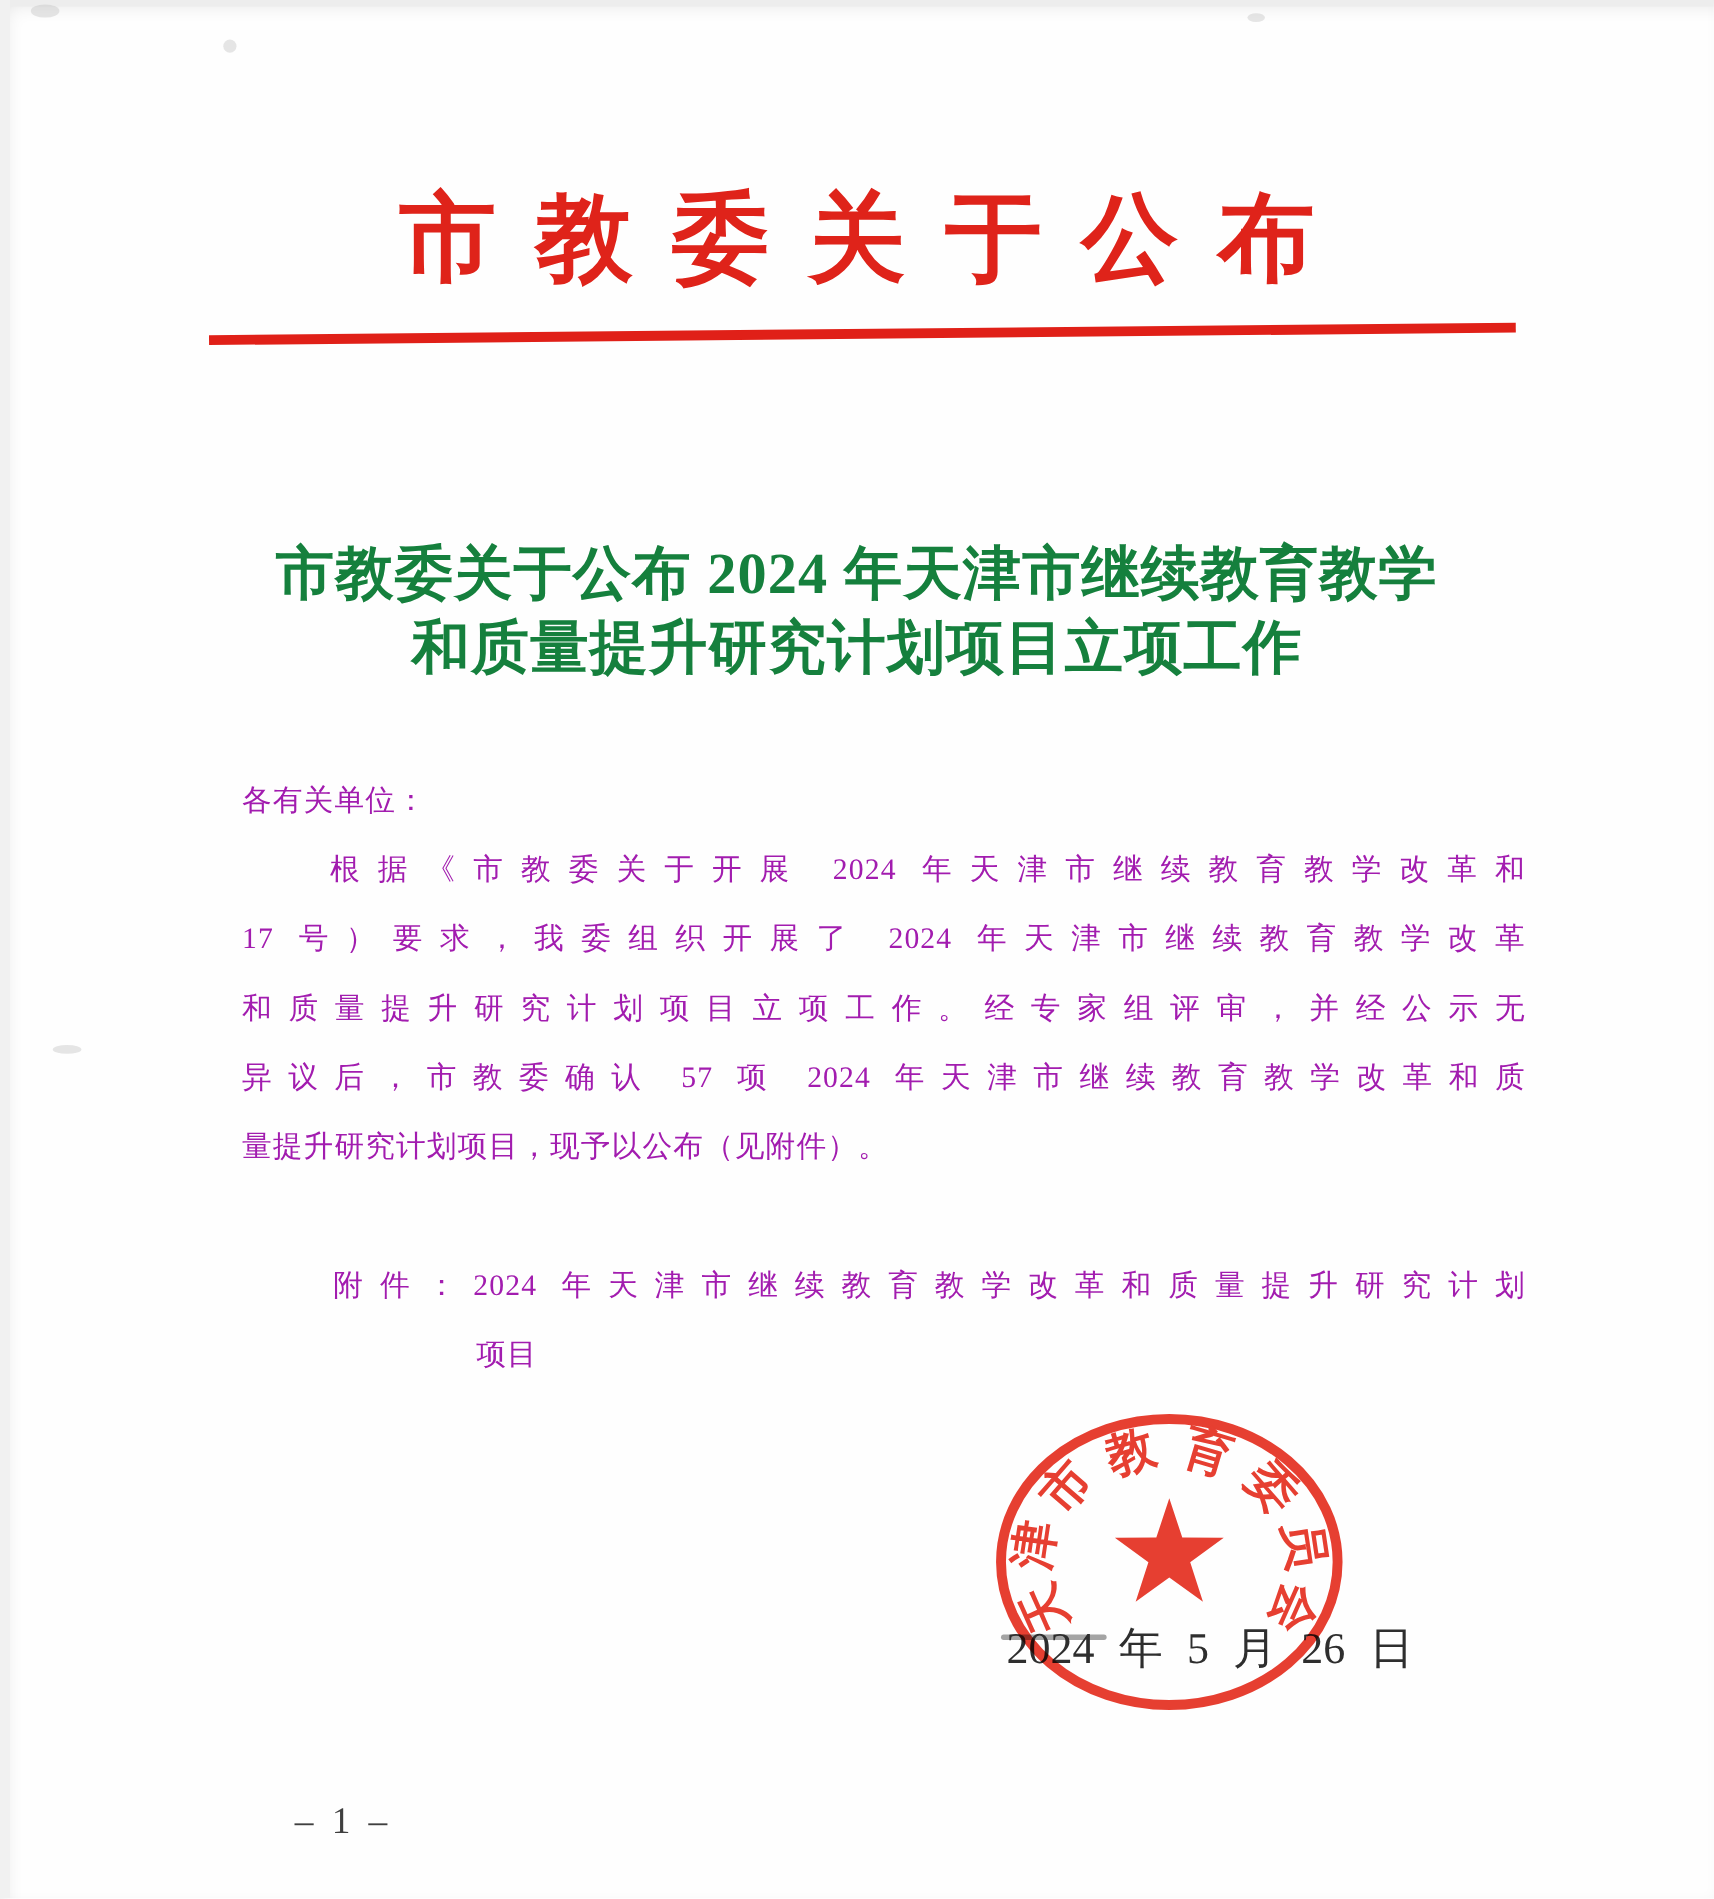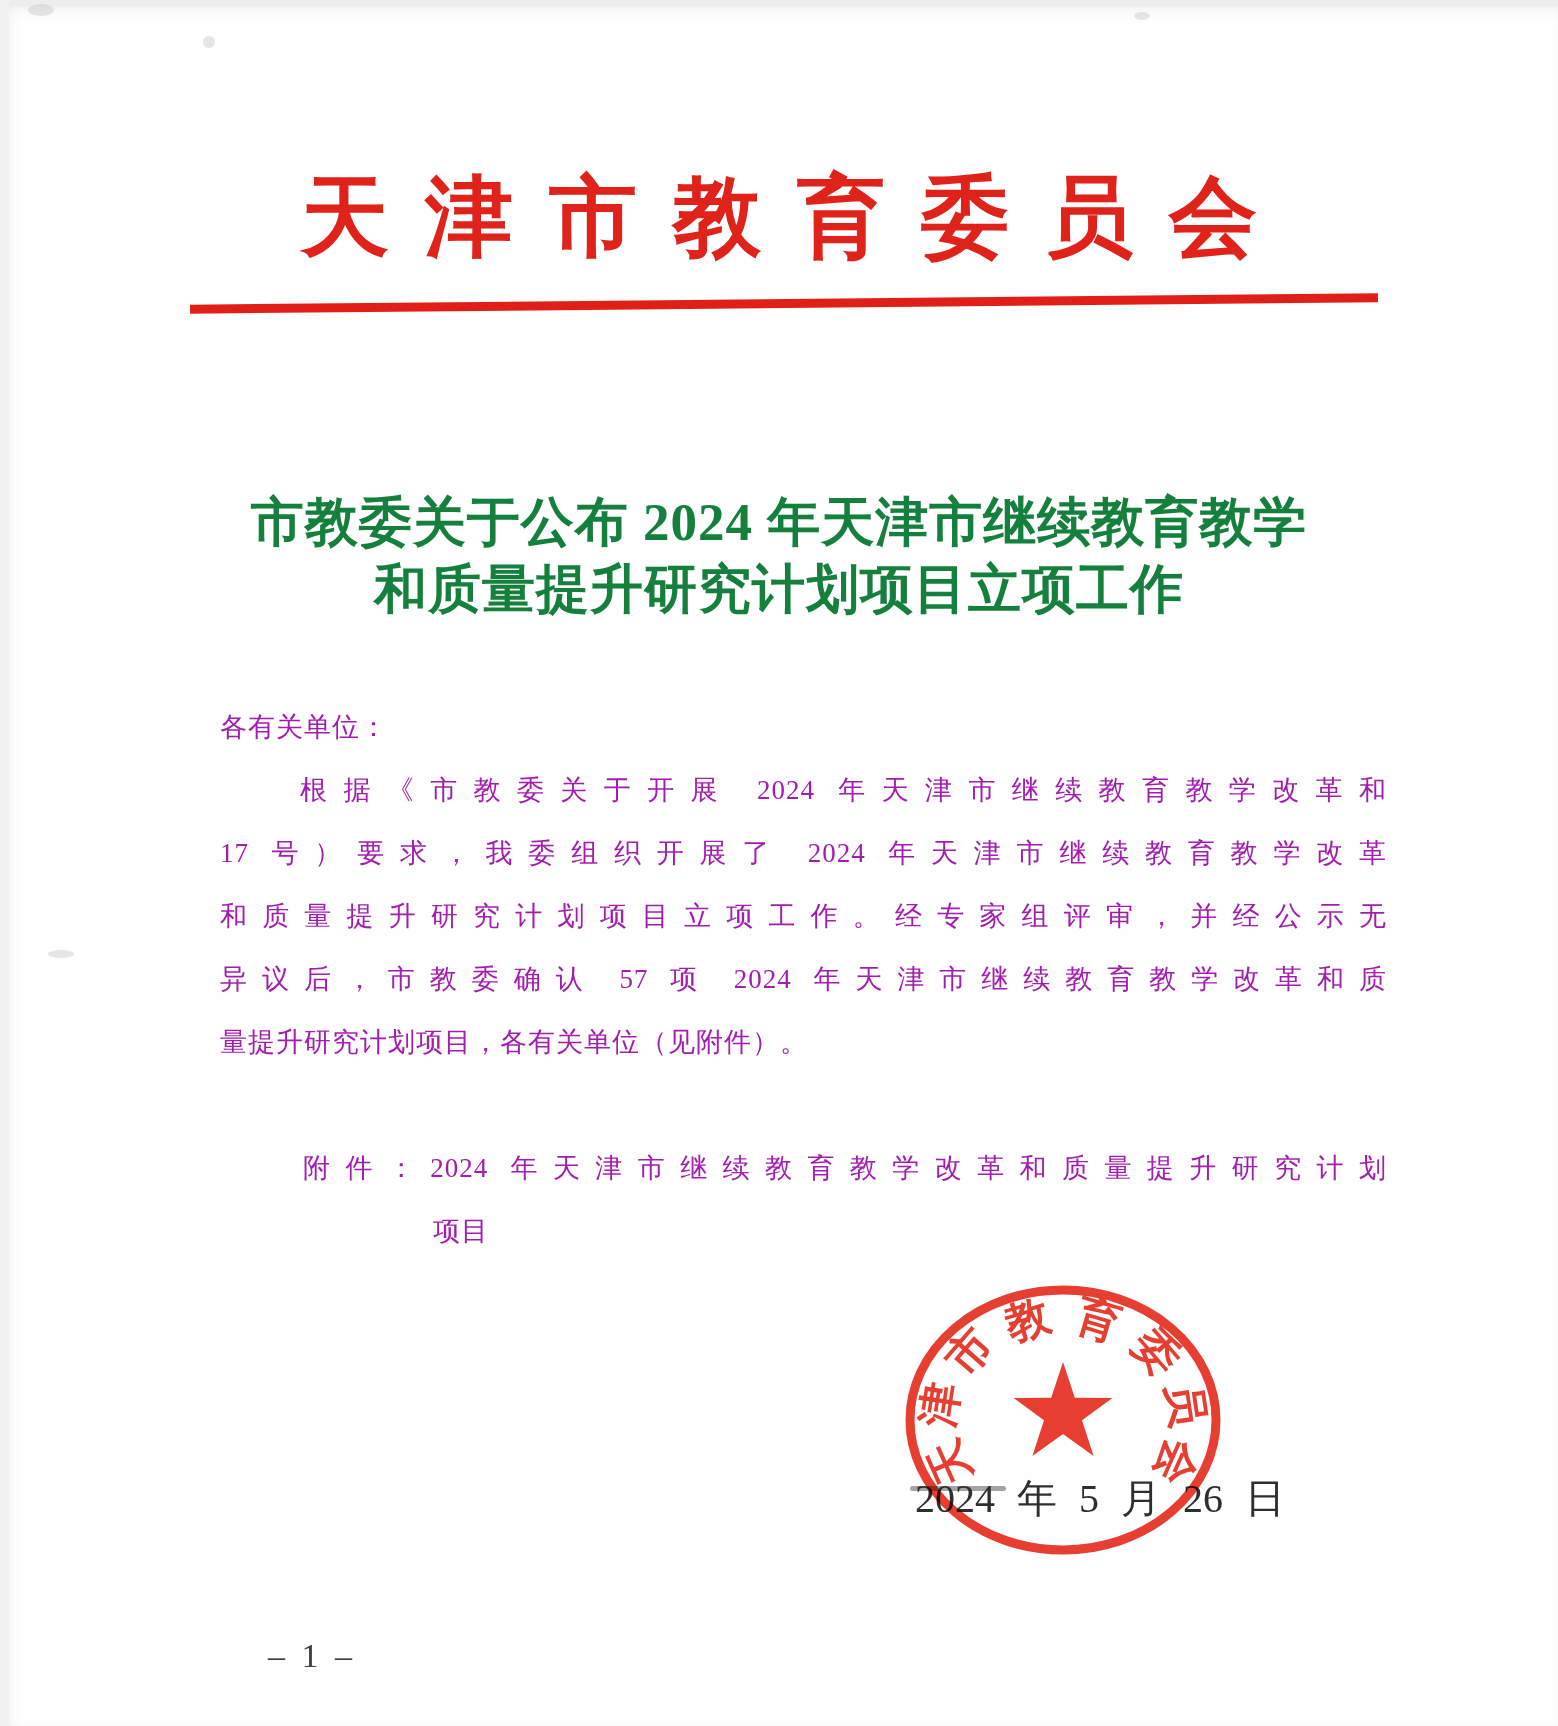--- a/index.html
+++ b/index.html
@@ -124,37 +124,37 @@
 <div class="page">
 
   <div class="edge-top"></div>
   <div class="edge-left"></div>
   <div class="artifact a1"></div>
   <div class="artifact a2"></div>
   <div class="artifact a3"></div>
   <div class="artifact a4"></div>
   <div class="artifact a5"></div>
 
-  <h1 class="org-title">天津市教育委员会</h1>
+  <h1 class="org-title">市教委关于公布</h1>
 
   <div class="red-line"></div>
 
 
   <div class="notice-title">
     <div>市教委关于公布 2024 年天津市继续教育教学</div>
     <div>和质量提升研究计划项目立项工作</div>
   </div>
 
   <div class="body-block">
     <div>各有关单位：</div>
     <div class="jline indent">根据《市教委关于开展 2024 年天津市继续教育教学改革和</div>
     <div class="jline">17 号）要求，我委组织开展了 2024 年天津市继续教育教学改革</div>
     <div class="jline">和质量提升研究计划项目立项工作。经专家组评审，并经公示无</div>
     <div class="jline">异议后，市教委确认 57 项 2024 年天津市继续教育教学改革和质</div>
-    <div>量提升研究计划项目，各有关单位（见附件）。</div>
+    <div>量提升研究计划项目，现予以公布（见附件）。</div>
     <div class="spacer"></div>
     <div class="jline att1">附件：2024 年天津市继续教育教学改革和质量提升研究计划</div>
     <div class="att2">项目</div>
   </div>
 
   <div class="issue-date">2024 年 5 月 26 日</div>
 
   <svg class="seal" width="330" height="284" viewBox="-165 -142 330 284">
     <ellipse cx="0" cy="0" rx="153" ry="130" fill="none" stroke="#e63426" stroke-width="9"></ellipse>
     <polygon points="0,-58 11.8,-22.2 49.5,-22.1 19,0.2 30.6,36.1 0,14 -30.6,36.1 -19,0.2 -49.5,-22.1 -11.8,-22.2" fill="#e63426"></polygon>

